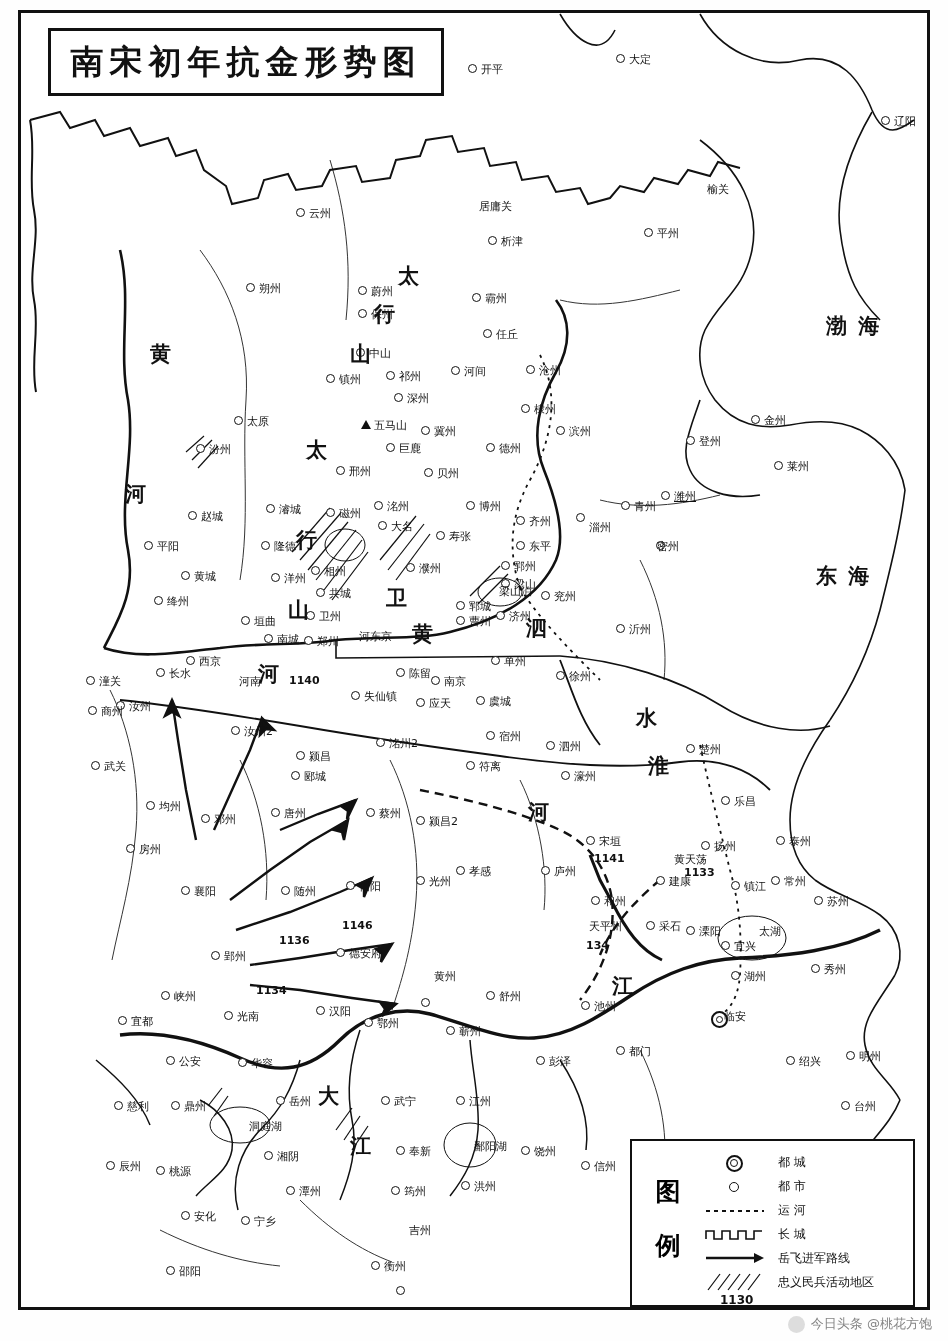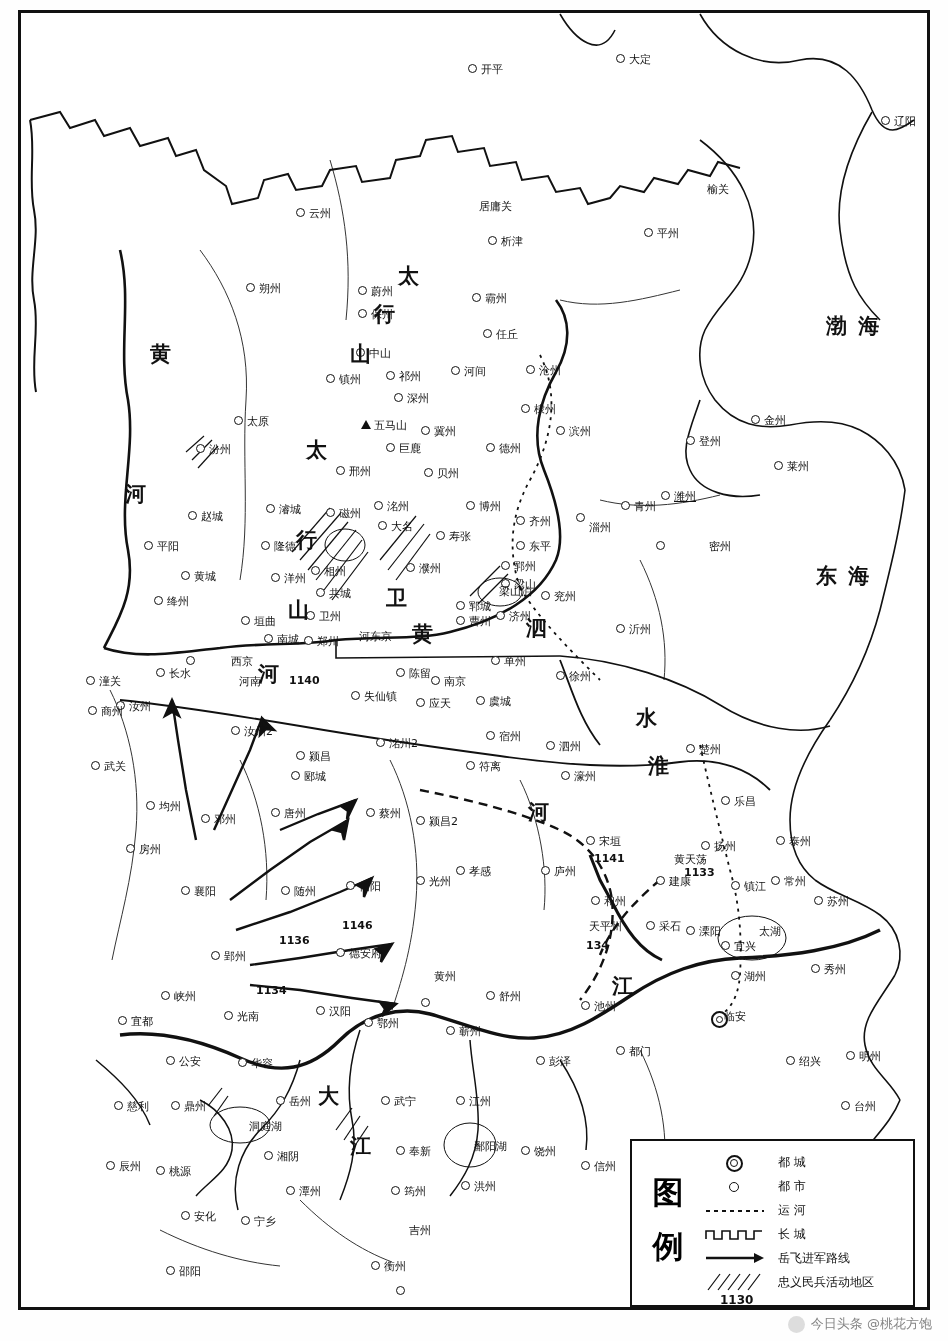--- a/index.html
+++ b/index.html
@@ -10,21 +10,21 @@
   .title-box{position:absolute;left:48px;top:28px;width:390px;height:62px;border:3px solid #111;background:#fff;display:flex;align-items:center;justify-content:center;z-index:30;}
   .title-box span{font-size:33px;letter-spacing:6px;font-weight:bold;color:#111;font-family:"DejaVu Sans","Liberation Sans",sans-serif;}
   .lbl{position:absolute;font-size:11px;color:#111;white-space:nowrap;z-index:20;font-family:"DejaVu Sans","Liberation Sans",sans-serif;}
   .big{font-size:21px;font-weight:bold;letter-spacing:2px;}
   .yr{font-size:11px;font-weight:bold;}
   .dot{position:absolute;width:7px;height:7px;border:1.5px solid #111;border-radius:50%;background:#fff;z-index:19;}
   .capdot{position:absolute;width:13px;height:13px;border:2px solid #111;border-radius:50%;background:#fff;z-index:19;}
   .capdot:after{content:"";position:absolute;left:2.5px;top:2.5px;width:5px;height:5px;border:1.5px solid #111;border-radius:50%;}
   .tri{position:absolute;width:0;height:0;border-left:5px solid transparent;border-right:5px solid transparent;border-bottom:9px solid #111;z-index:19;}
   #legend{position:absolute;left:630px;top:1139px;width:285px;height:168px;border:2.5px solid #111;background:#fff;z-index:40;box-sizing:border-box;}
-  #legend .lg-title{position:absolute;left:10px;top:24px;width:52px;font-size:31px;font-weight:bold;line-height:54px;text-align:center;font-family:"DejaVu Sans","Liberation Sans",sans-serif;}
+  #legend .lg-title{position:absolute;left:10px;top:24px;width:52px;font-size:25px;font-weight:bold;line-height:54px;text-align:center;font-family:"DejaVu Sans","Liberation Sans",sans-serif;}
   #legend .row{position:absolute;left:70px;height:26px;display:flex;align-items:center;}
   #legend .sym{width:66px;height:22px;position:relative;margin-right:10px;}
   #legend .txt{font-size:12px;color:#111;font-family:"DejaVu Sans","Liberation Sans",sans-serif;}
   .wm{position:absolute;right:16px;bottom:8px;display:flex;align-items:center;gap:6px;z-index:60;opacity:.85;}
   .wm .t{font-size:13px;color:#6f6f6f;font-family:"DejaVu Sans","Liberation Sans",sans-serif;}
   .wm .circ{width:17px;height:17px;border-radius:50%;background:#d8d8d8;display:inline-block;}
 </style>
 </head>
 <body>
 
@@ -177,20 +177,23 @@
           <line x1="344" y1="1140" x2="360" y2="1116"></line>
         <line x1="352" y1="1150" x2="368" y2="1126"></line>
       </g>
       <g>
         <line x1="208" y1="1106" x2="222" y2="1088"></line>
           <line x1="214" y1="1116" x2="228" y2="1096"></line>
       </g>
     </g>
   </svg>
 
+  <div class="title-box">
+    <span>南宋初年抗金形势图</span>
+  </div>
 
   <div class="lbl big" style="left:398px;top:262px">太</div>
   <div class="lbl big" style="left:374px;top:300px">行</div>
   <div class="lbl big" style="left:350px;top:340px">山</div>
   <div class="lbl big" style="left:150px;top:340px">黄</div>
   <div class="lbl big" style="left:125px;top:480px">河</div>
   <div class="lbl big" style="left:826px;top:312px">渤  海</div>
   <div class="lbl big" style="left:816px;top:562px">东  海</div>
   <div class="lbl big" style="left:306px;top:436px">太</div>
   <div class="lbl big" style="left:296px;top:526px">行</div>
@@ -269,21 +272,21 @@
       <div class="lbl" style="left: 787px; top: 459px;">莱州</div>
       <div class="dot" style="left: 661px; top: 491px;"></div>
       <div class="lbl" style="left: 674px; top: 489px; text-decoration: underline;">潍州</div>
       <div class="dot" style="left: 621px; top: 501px;"></div>
       <div class="lbl" style="left: 634px; top: 499px;">青州</div>
       <div class="dot" style="left: 576px; top: 513px;"></div>
       <div class="lbl" style="left: 589px; top: 511px; margin-top: 9px;">淄州</div>
       <div class="dot" style="left: 686px; top: 436px;"></div>
       <div class="lbl" style="left: 699px; top: 434px;">登州</div>
       <div class="dot" style="left: 656px; top: 541px;"></div>
-      <div class="lbl" style="left: 709px; top: 539px; font-family: Liberation Serif, serif;">密州</div>
+      <div class="lbl" style="left: 657px; top: 539px; font-family: Liberation Serif, serif;">密州</div>
       <div class="dot" style="left: 188px; top: 511px;"></div>
       <div class="lbl" style="left: 201px; top: 509px;">赵城</div>
       <div class="dot" style="left: 266px; top: 504px;"></div>
       <div class="lbl" style="left: 279px; top: 502px;">濬城</div>
       <div class="dot" style="left: 326px; top: 508px;"></div>
       <div class="lbl" style="left: 339px; top: 506px;">磁州</div>
       <div class="dot" style="left: 374px; top: 501px;"></div>
       <div class="lbl" style="left: 387px; top: 499px;">洺州</div>
       <div class="dot" style="left: 378px; top: 521px;"></div>
       <div class="lbl" style="left: 391px; top: 519px;">大名</div>
@@ -333,21 +336,21 @@
       <div class="dot" style="left: 264px; top: 634px;"></div>
       <div class="lbl" style="left: 277px; top: 632px;">南城</div>
       <div class="dot" style="left: 304px; top: 636px;"></div>
       <div class="lbl" style="left: 317px; top: 634px;">郑州</div>
       <div class="lbl" style="left: 359px; top: 629px;">河东京</div>
       <div class="dot" style="left: 491px; top: 656px;"></div>
       <div class="lbl" style="left: 504px; top: 654px;">单州</div>
       <div class="dot" style="left: 556px; top: 671px;"></div>
       <div class="lbl" style="left: 569px; top: 669px;">徐州</div>
       <div class="dot" style="left: 186px; top: 656px;"></div>
-      <div class="lbl" style="left: 199px; top: 654px; margin-left: 32px;">西京</div>
+      <div class="lbl" style="left: 199px; top: 654px;">西京</div>
       <div class="lbl" style="left: 239px; top: 674px;">河南</div>
       <div class="dot" style="left: 156px; top: 668px;"></div>
       <div class="lbl" style="left: 169px; top: 666px;">长水</div>
       <div class="dot" style="left: 86px; top: 676px;"></div>
       <div class="lbl" style="left: 99px; top: 674px;">潼关</div>
       <div class="dot" style="left: 396px; top: 668px;"></div>
       <div class="lbl" style="left: 409px; top: 666px;">陈留</div>
       <div class="dot" style="left: 431px; top: 676px;"></div>
       <div class="lbl" style="left: 444px; top: 674px;">南京</div>
       <div class="lbl yr" style="left: 289px; top: 674px;">1140</div>

